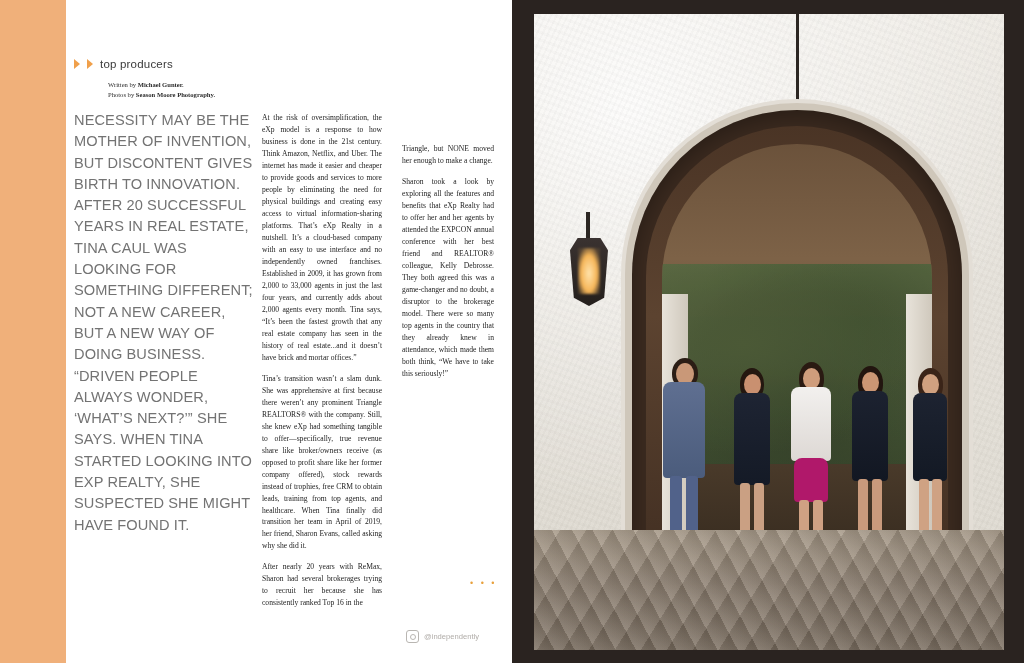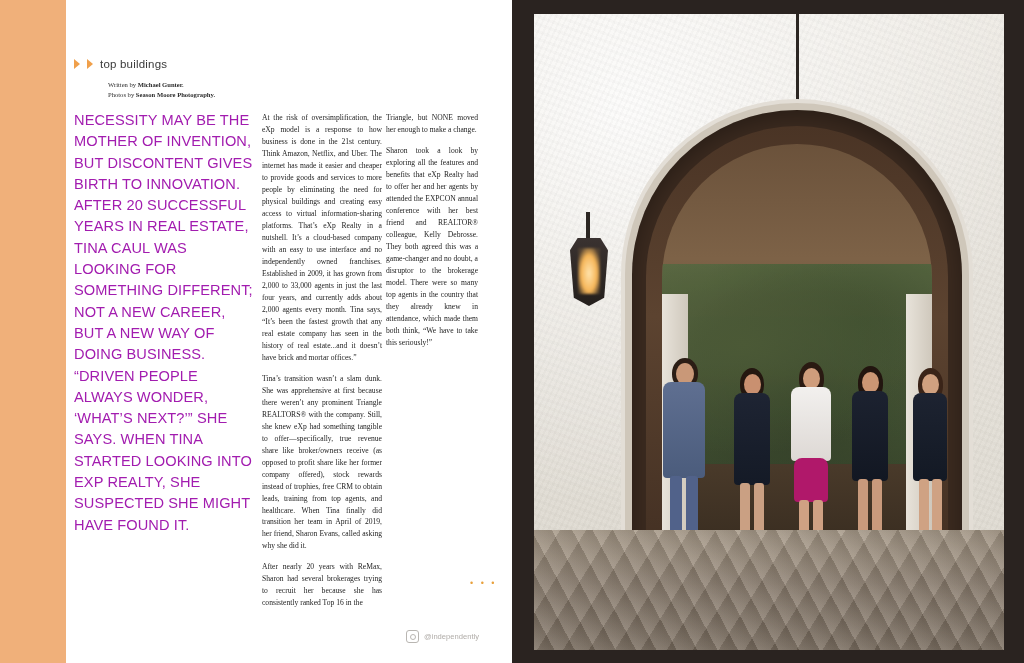--- a/index.html
+++ b/index.html
@@ -175,36 +175,36 @@
     font-size: 6.6px; color: #2c2c2c; line-height: 1.5;
   }
   .credits b { font-weight: bold; }
 
   .deck {
     position: absolute;
     left: 8px; top: 110px; width: 180px;
     font-family: "Liberation Sans", sans-serif;
     font-size: 14.6px;
     line-height: 1.46;
-    color: #a21caf;
+    color: #737373;
     letter-spacing: .1px;
   }
 
   .col {
     position: absolute;
     top: 112px;
     font-family: "Liberation Serif", serif;
     font-size: 7.6px;
     line-height: 1.58;
     color: #232323;
     text-align: justify;
   }
   .col p { margin: 0 0 9px 0; }
   .col2 { left: 196px; width: 120px; }
-  .col3 { left: 320px; width: 92px; }
+  .col3 { left: 336px; width: 92px; margin-top: 31px; }
 
   .dots {
     position: absolute; left: 404px; top: 578px;
     color: #e8a03c; font-size: 9px; letter-spacing: 2.5px;
     font-family: "Liberation Sans", sans-serif;
   }
   .footer {
     position: absolute; left: 340px; top: 630px;
     display: flex; align-items: center; gap: 5px;
   }
@@ -226,21 +226,21 @@
 
 <div class="page">
 
   <div class="bleed-left"></div>
 
   <div class="content">
 
     <div class="kicker">
       <span class="chev"></span>
       <span class="chev"></span>
-      <span class="kicker-text">top buildings</span>
+      <span class="kicker-text">top producers</span>
     </div>
 
     <div class="credits">
       <div>
         <span>Written by </span><b>Michael Gunter.</b>
       </div>
       <div>
         <span>Photos by </span><b>Season Moore Photography.</b>
       </div>
     </div>

